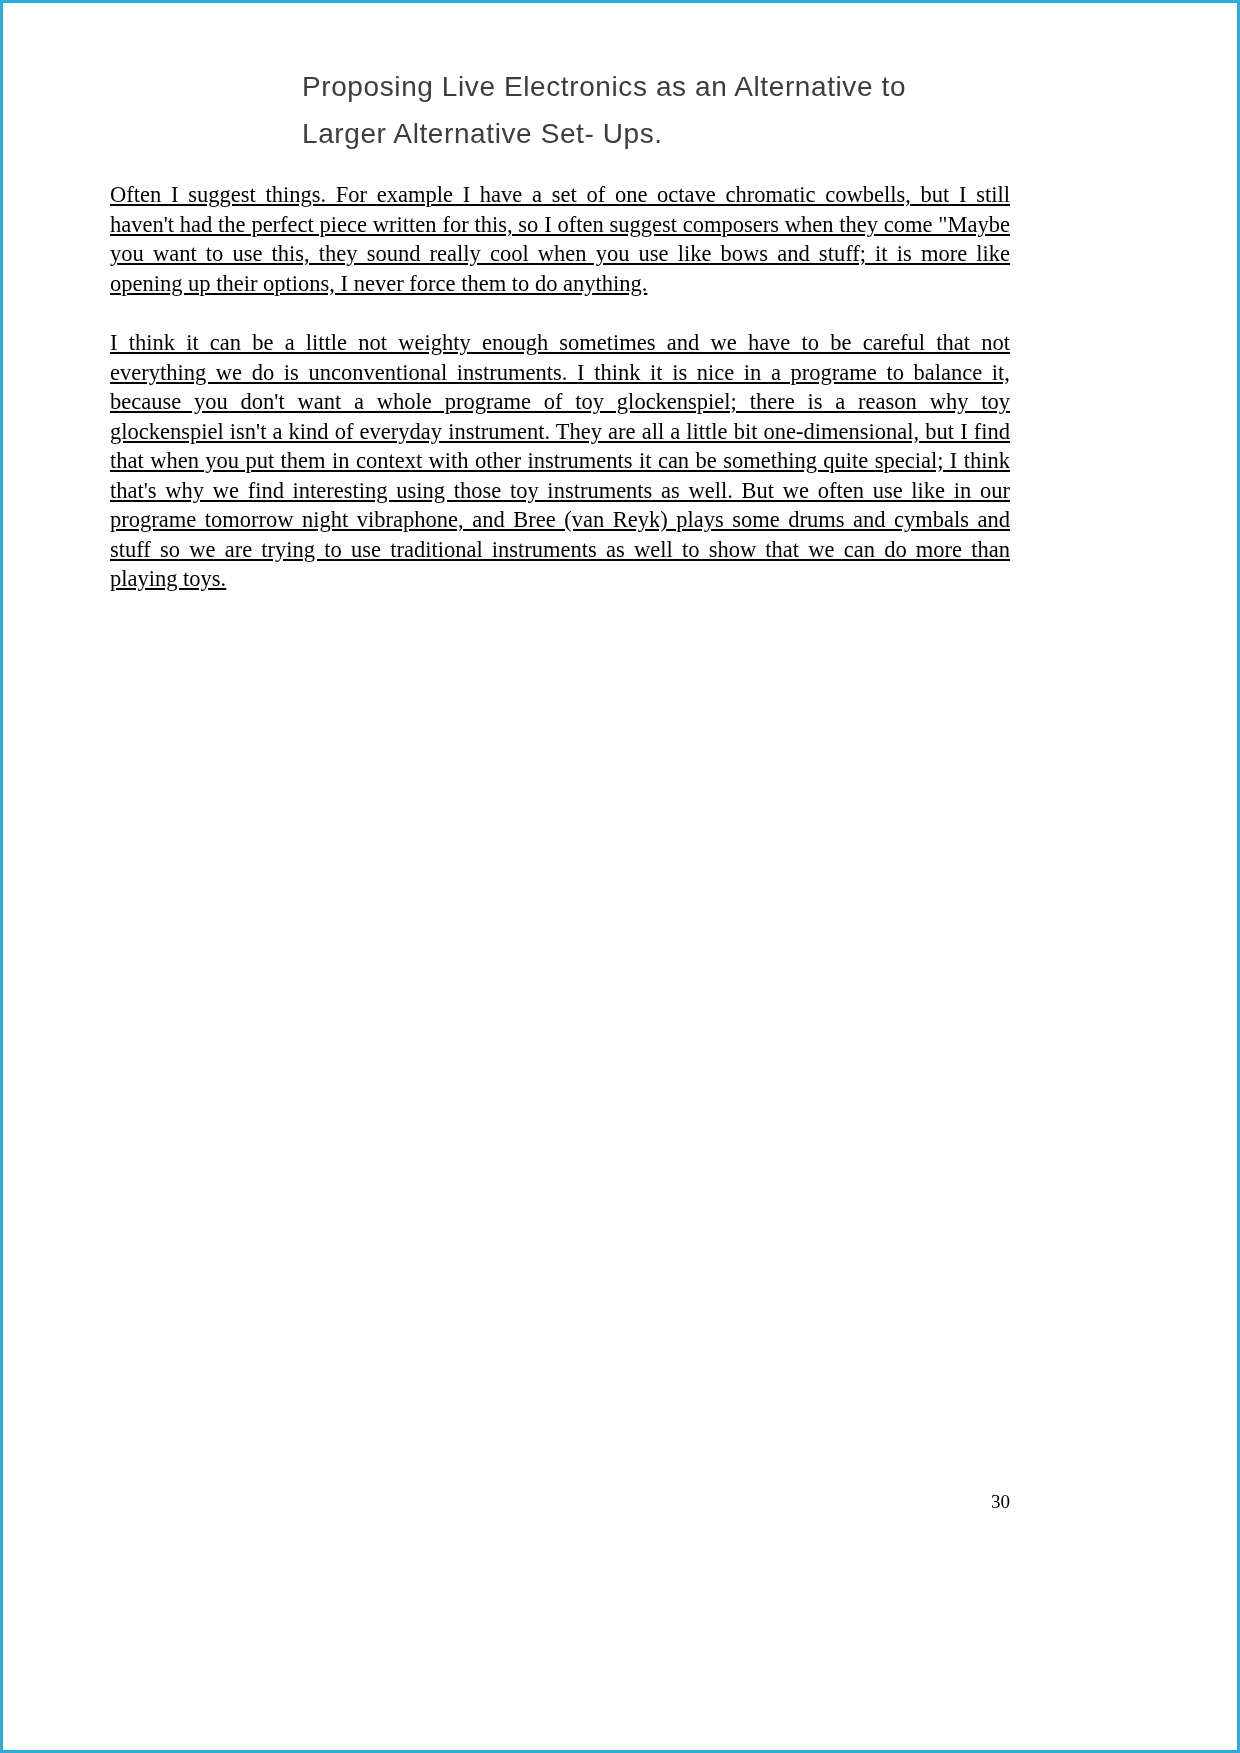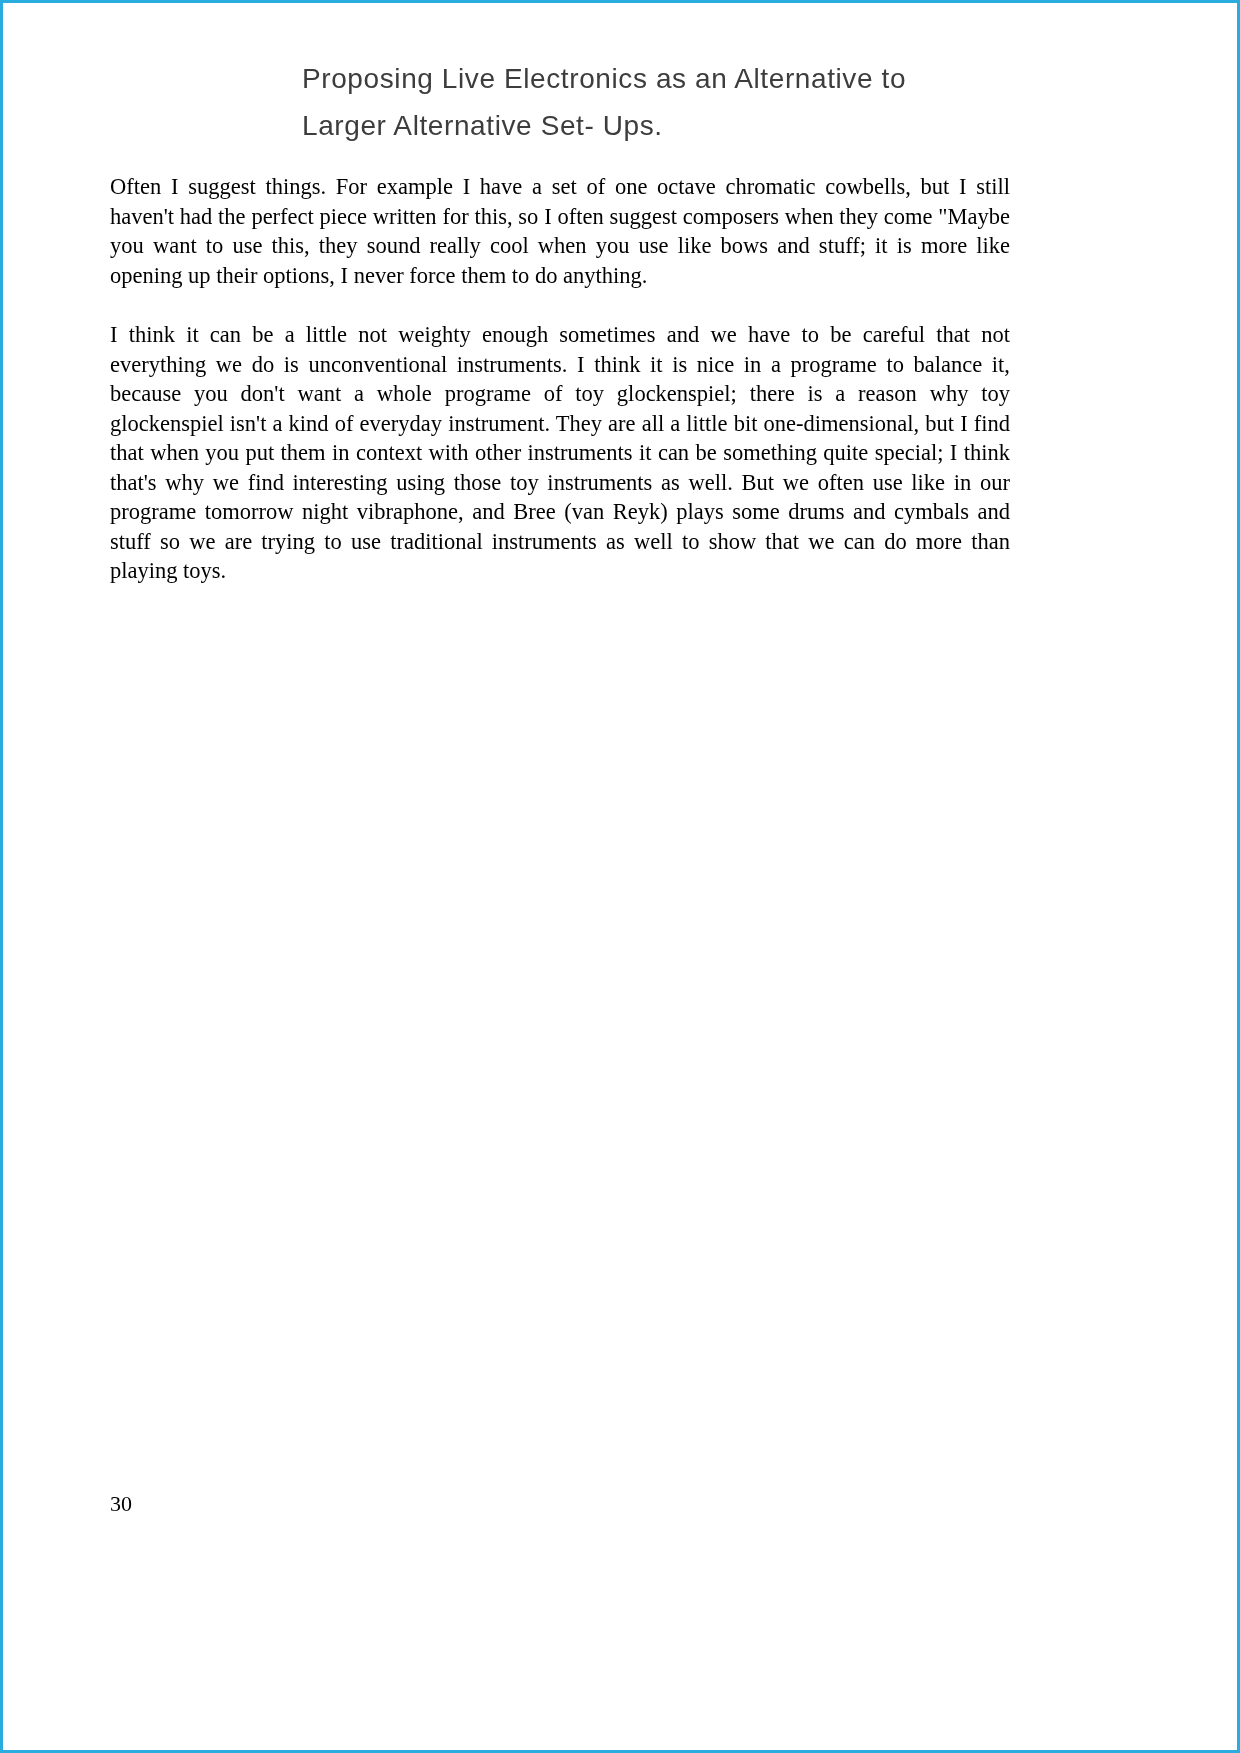--- a/index.html
+++ b/index.html
@@ -11,21 +11,21 @@
     position: relative;
     width: 1240px;
     height: 1753px;
     box-sizing: border-box;
     background: #ffffff;
     border: 3px solid var(--accent, #2bacdf);
     overflow: hidden;
   }
   .heading {
     position: absolute;
-    top: 52px;
+    top: 60px;
     left: 299px;
     margin: 0;
     font-family: "Liberation Sans", sans-serif;
     font-weight: 300;
     font-size: 28px;
     line-height: 47px;
     letter-spacing: 0.6px;
     color: #3d3d3d;
   }
   .heading .h-line {
@@ -37,30 +37,31 @@
     top: 169px;
     left: 107px;
     width: 900px;
     font-family: "Liberation Serif", "DejaVu Serif", serif;
     font-size: 22.5px;
     line-height: 29.5px;
     color: #000000;
     text-align: justify;
   }
   .body-text p {
-    margin: 0 0 30px 0;
+    margin: 8px 0 30px 0;
+    text-decoration: underline;
   }
   .page-number {
     position: absolute;
     top: 1488px;
     left: 107px;
     width: 900px;
-    text-align: left;
+    text-align: right;
     font-family: "Liberation Serif", "DejaVu Serif", serif;
-    font-size: 22px;
+    font-size: 19px;
     color: #000000;
   }
 </style>
 </head>
 <body>
 
 <div class="page">
 
   <h1 class="heading">
     <span class="h-line">Proposing Live Electronics as an Alternative to</span>

